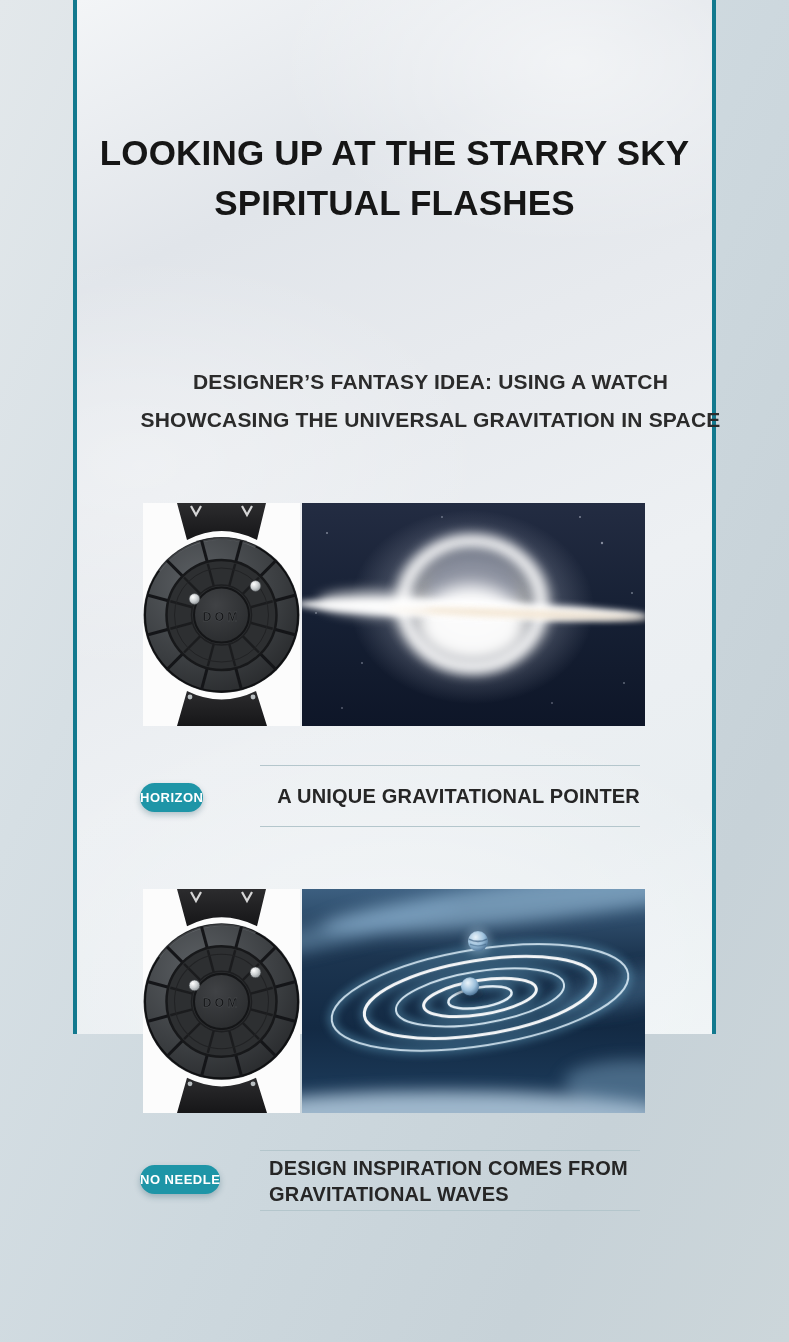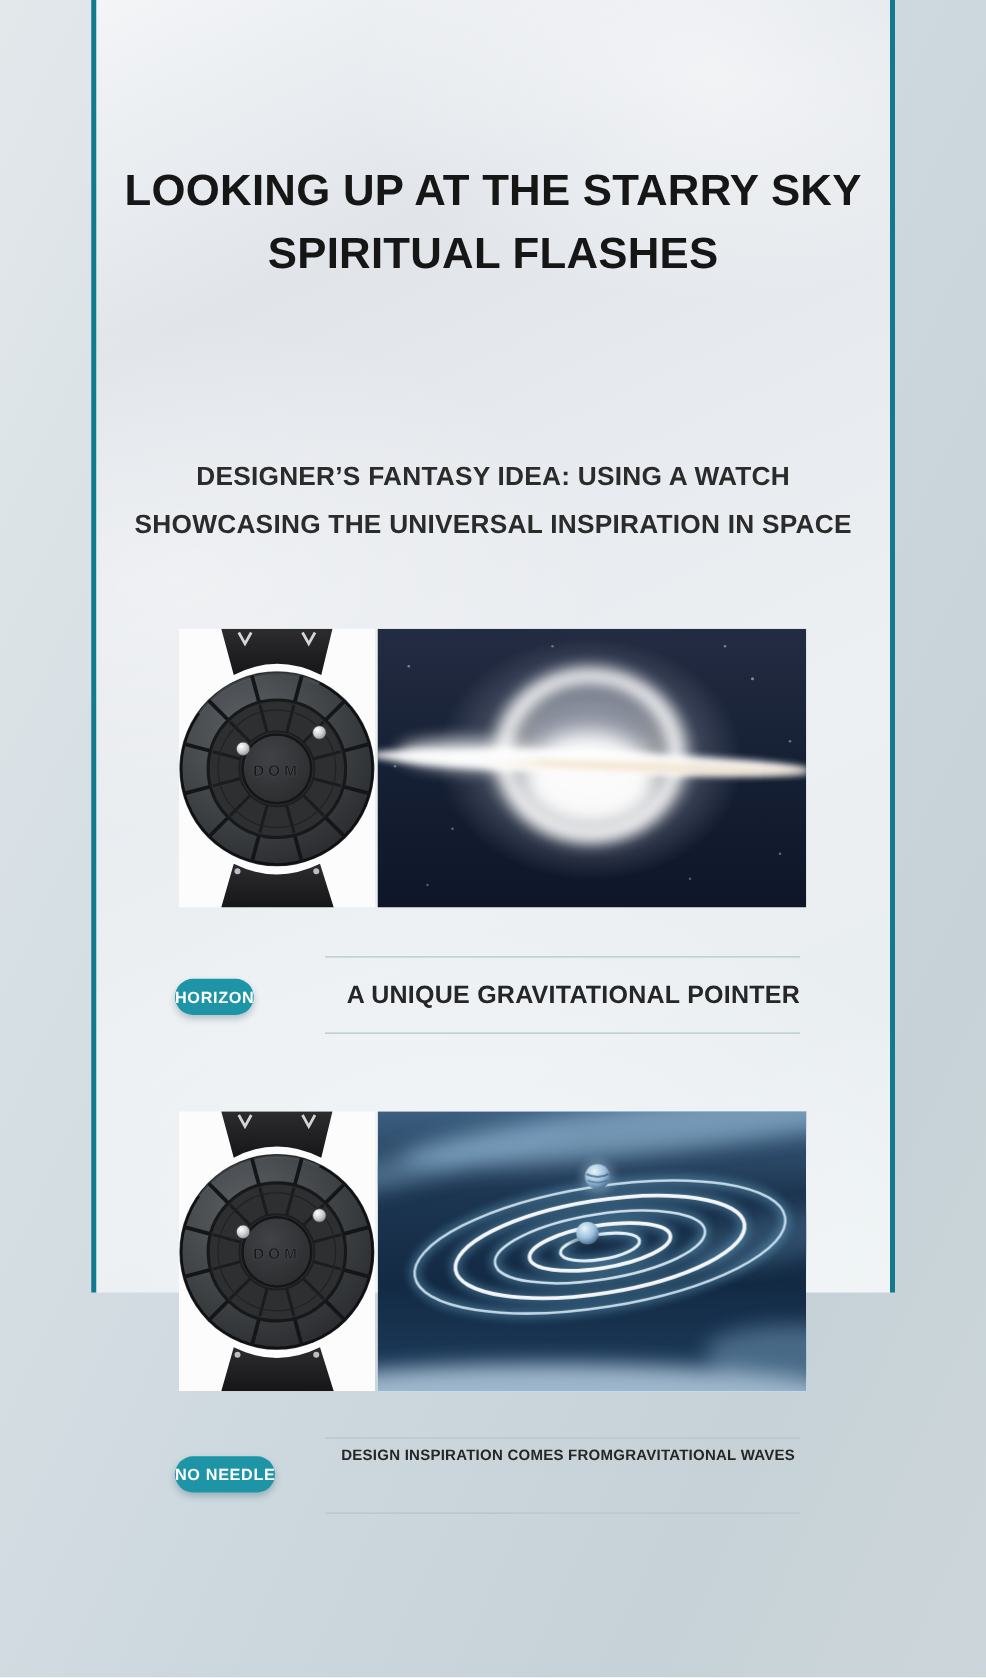--- a/index.html
+++ b/index.html
@@ -24,21 +24,21 @@
   .title{
     position:absolute;top:128px;left:0;width:635px;text-align:center;
     font-size:35px;line-height:50px;font-weight:700;color:#161616;letter-spacing:0.2px;
   }
   .subtitle{
     position:absolute;top:295px;left:0;width:635px;text-align:center;
     font-size:20px;line-height:22px;font-weight:700;color:#2e2e2e;letter-spacing:0.4px;
   }
   .tagline{
     position:absolute;top:363px;left:0;width:635px;text-align:center;
-    font-size:21px;line-height:38px;font-weight:700;color:#2b2b2b;letter-spacing:0.2px;
+    font-size:21px;line-height:38px;font-weight:700;color:#2b2b2b;letter-spacing:0.2px;padding-left:36px;
   }
   .img-row{position:absolute;left:66px;display:flex;gap:2px;}
   .img-row svg{display:block;}
   .img-row .left-img{width:157px;}
   .img-row .right-img{width:343px;}
   .row1{top:503px;} .row1 svg{height:223px;}
   .row2{top:889px;} .row2 svg{height:224px;}
   .badge{
     position:absolute;left:63px;height:29px;display:inline-flex;align-items:center;
     background:#1e95a7;color:#ffffff;font-size:13px;font-weight:700;letter-spacing:0.5px;
@@ -50,22 +50,22 @@
   .cap{
     position:absolute;left:183px;width:380px;box-sizing:border-box;
     border-top:1px solid #b4c6cc;border-bottom:1px solid #b4c6cc;
     color:#262626;font-weight:700;letter-spacing:0.2px;
   }
   .cap1{
     top:765px;height:62px;display:flex;align-items:center;justify-content:flex-end;
     font-size:20px;
   }
   .cap2{
-    top:1150px;height:61px;display:flex;flex-direction:row;justify-content:center;
-    padding-left:9px;font-size:12px;line-height:26px;
+    top:1150px;height:61px;display:flex;flex-direction:column;justify-content:center;
+    padding-left:9px;font-size:20px;line-height:26px;
   }
   .defs-holder{position:absolute;width:0;height:0;overflow:hidden;}
 </style>
 </head>
 <body>
 
 <svg class="defs-holder" aria-hidden="true">
   <defs>
     <linearGradient id="gStrap" x1="0" y1="0" x2="0" y2="1">
       <stop offset="0" stop-color="#2c2c2e"></stop>
@@ -235,21 +235,21 @@
   <div class="frame">
 
     <div class="title">
       <div>LOOKING UP AT THE STARRY SKY</div>
       <div>SPIRITUAL FLASHES</div>
     </div>
 
 
     <div class="tagline">
       <div>DESIGNER’S FANTASY IDEA: USING A WATCH</div>
-      <div>SHOWCASING THE UNIVERSAL INSPIRATION IN SPACE</div>
+      <div>SHOWCASING THE UNIVERSAL GRAVITATION IN SPACE</div>
     </div>
 
     <div class="img-row row1">
       <svg class="left-img">
           <use href="#sym-watch" width="100%" height="100%"></use>
         </svg>
       <svg class="right-img">
           <use href="#sym-hole" width="100%" height="100%"></use>
         </svg>
     </div>

